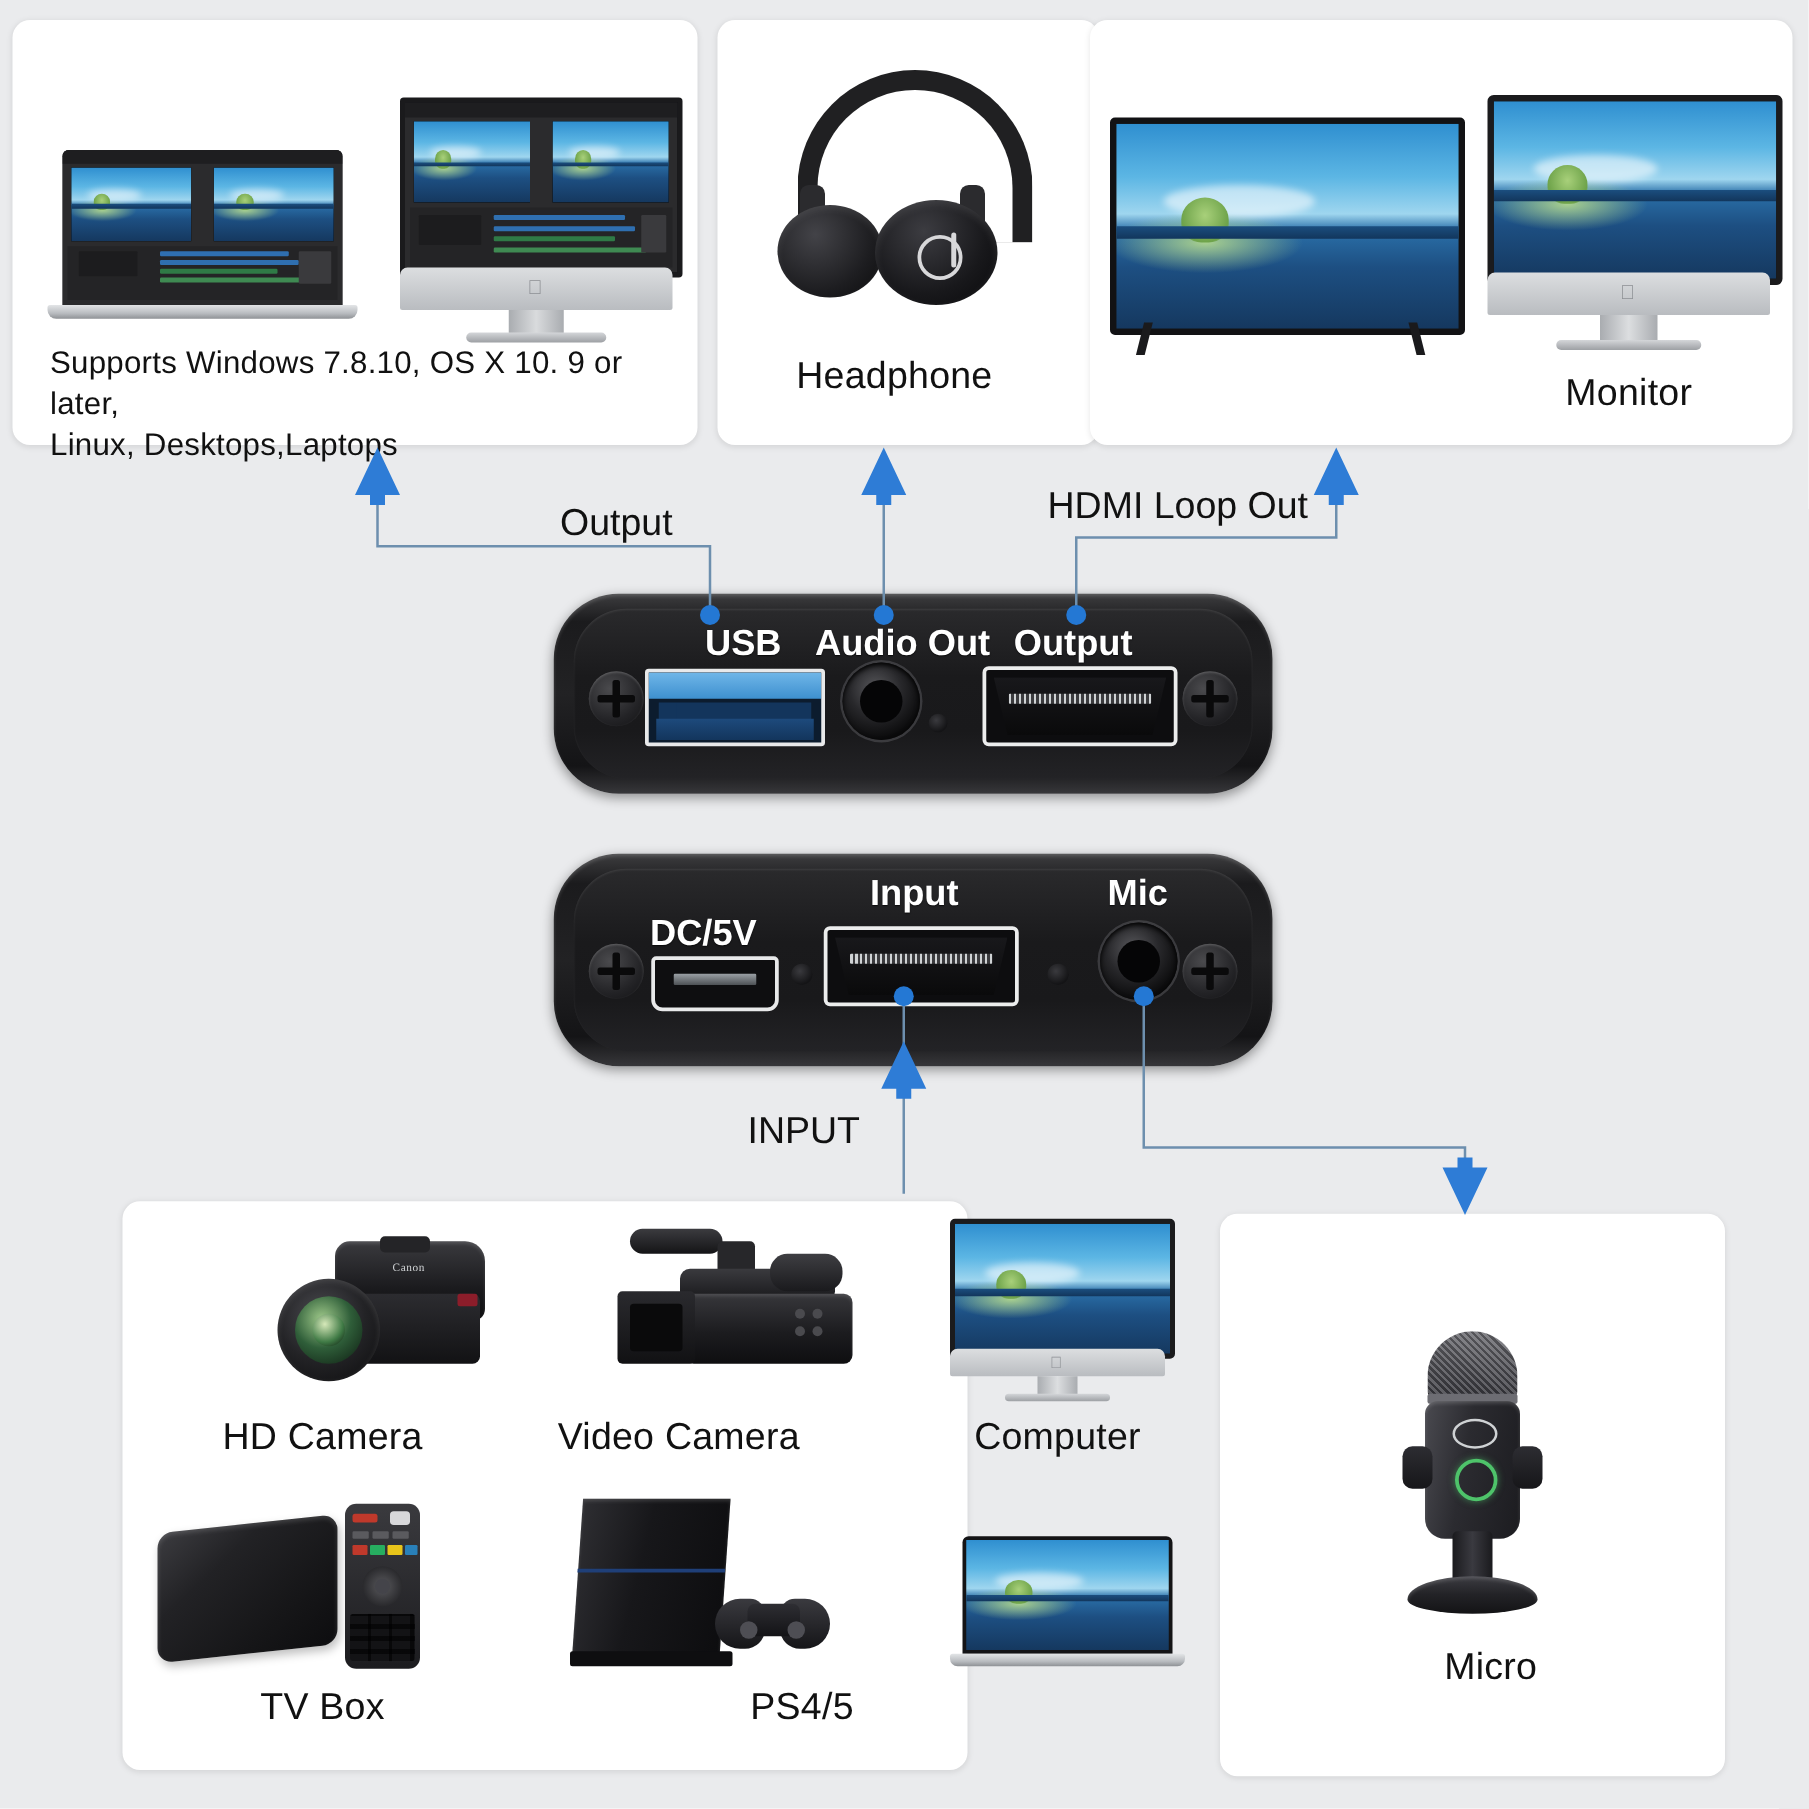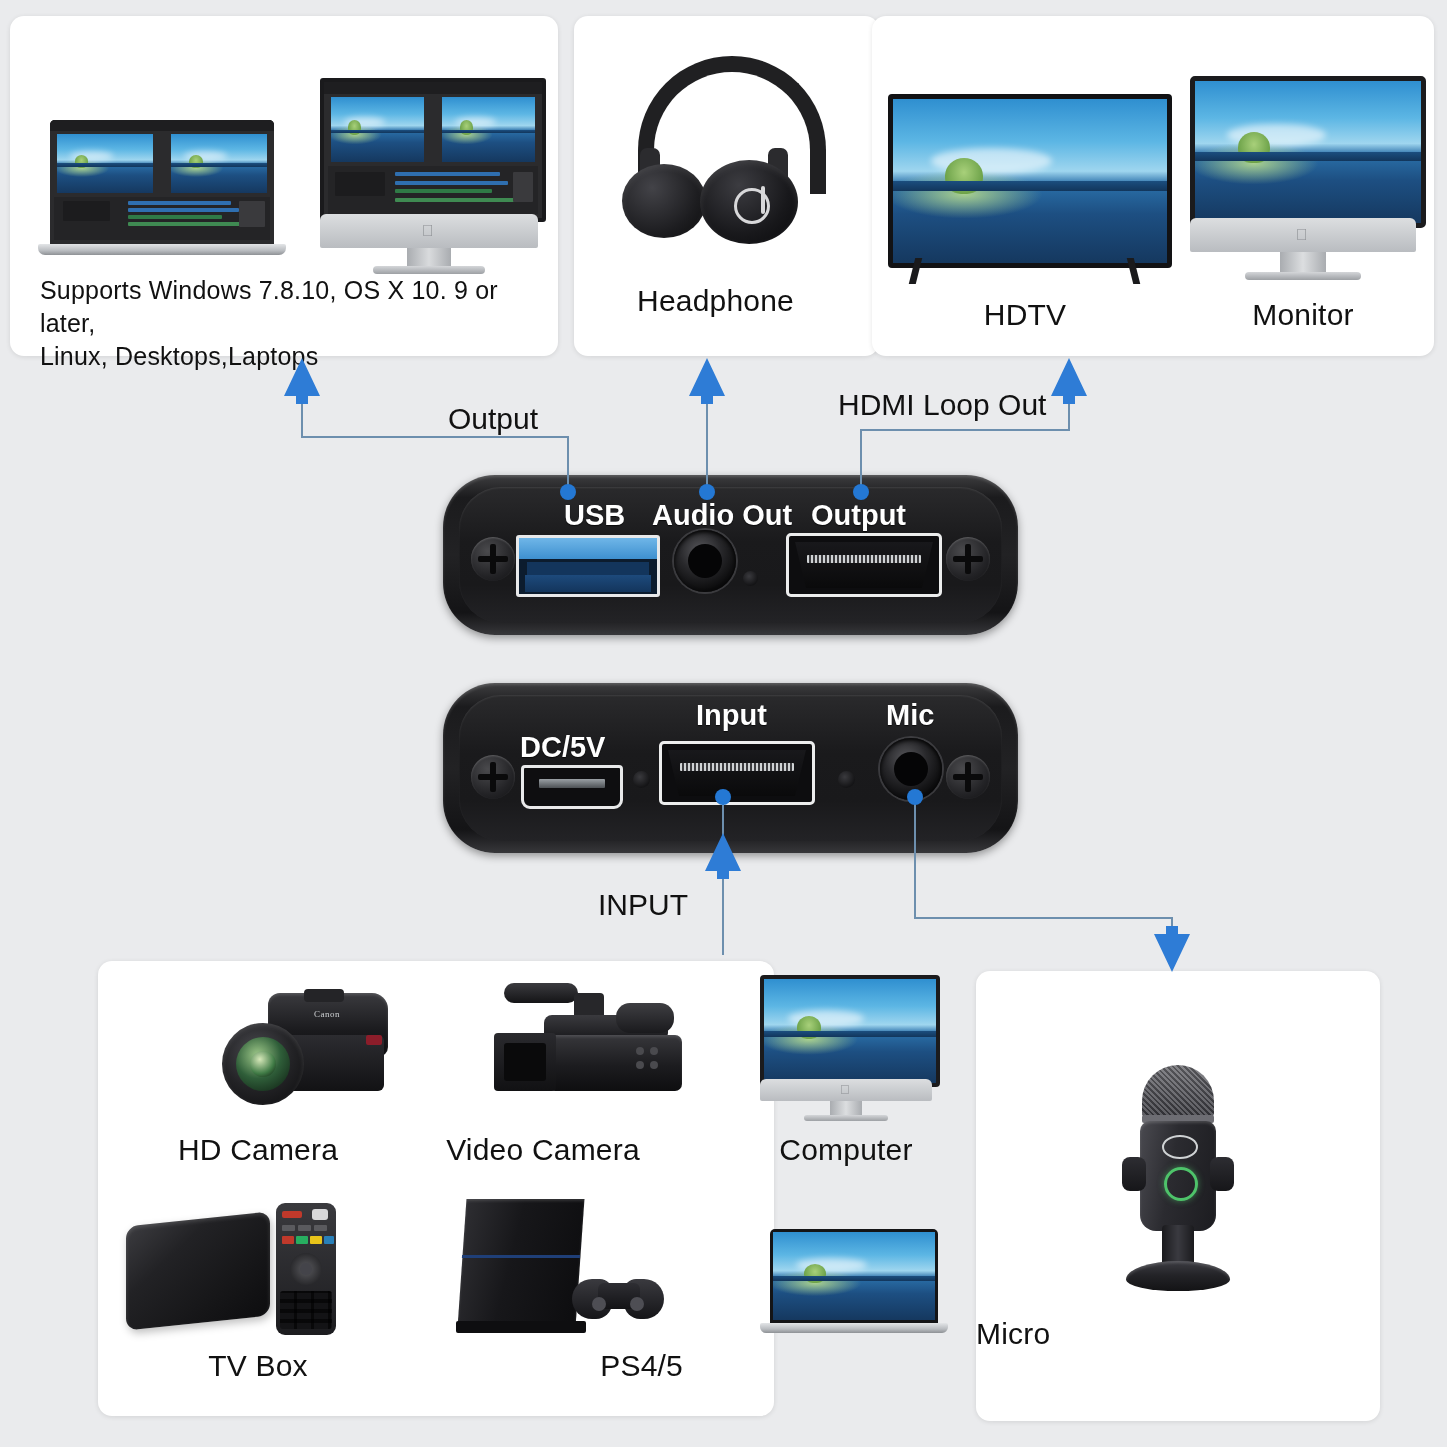--- a/index.html
+++ b/index.html
@@ -356,21 +356,20 @@
       </div>
       <div class="mac-bezel" style="left:0; top:142px; width:226px; height:34px;">
         <div class="apple-logo" style="left:50%; top:9px; margin-left:-7px;"></div>
       </div>
       <div class="imac-stand" style="left:50%; margin-left:-23px; top:176px; width:46px; height:22px;
                   background:linear-gradient(90deg,#a9acb0,#dcdee0,#a9acb0);"></div>
       <div class="imac-stand" style="left:50%; margin-left:-58px; top:196px; width:116px; height:8px;
                   background:linear-gradient(180deg,#d4d6d9,#9da0a4); border-radius:4px;"></div>
     </div>
 
-    <div class="caption" style="left:16px; top:282px; width:274px; text-align:center;">HDTV</div>
     <div class="caption" style="left:318px; top:282px; width:226px; text-align:center;">Monitor</div>
   </div>
 
   <div class="device" style="left:443px; top:475px; width:575px; height:160px;">
     <div class="dev-inner"></div>
 
     <div class="port-label" style="left:121px; top:24px;">USB</div>
     <div class="port-label" style="left:196px; top:24px;margin-left:13px;">Audio Out</div>
     <div class="port-label" style="left:368px; top:24px;">Output</div>
 
@@ -561,21 +560,21 @@
 
       <div style="position:absolute;left:62px;top:160px;width:32px;height:46px;
                   background:linear-gradient(90deg,#1a1a1d,#3a3a40,#1a1a1d); border-radius:4px;"></div>
 
       <div style="position:absolute;left:26px;top:196px;width:104px;height:30px;
                   border-radius:50%/62% 62% 38% 38%;
                   background:linear-gradient(180deg,#3c3c42 0%,#232327 48%,#131315 100%);
                   box-shadow:inset 0 2px 3px rgba(255,255,255,.16);"></div>
     </div>
 
-    <div class="caption" style="left:0; top:346px; width:433px; text-align:left;">Micro</div>
+    <div class="caption" style="left:0; top:346px; width:433px; text-align:center;">Micro</div>
   </div>
 
   <svg id="wires" viewBox="0 0 1447 1447">
 
     <path class="wire" d="M568 492 L568 437 L302 437 L302 400"></path>
     <polygon class="arrow" points="302,358 320,396 308,396 308,404 296,404 296,396 284,396"></polygon>
     <circle class="dot" cx="568" cy="492" r="8"></circle>
 
     <path class="wire" d="M707 492 L707 400"></path>
     <polygon class="arrow" points="707,358 725,396 713,396 713,404 701,404 701,396 689,396"></polygon>

